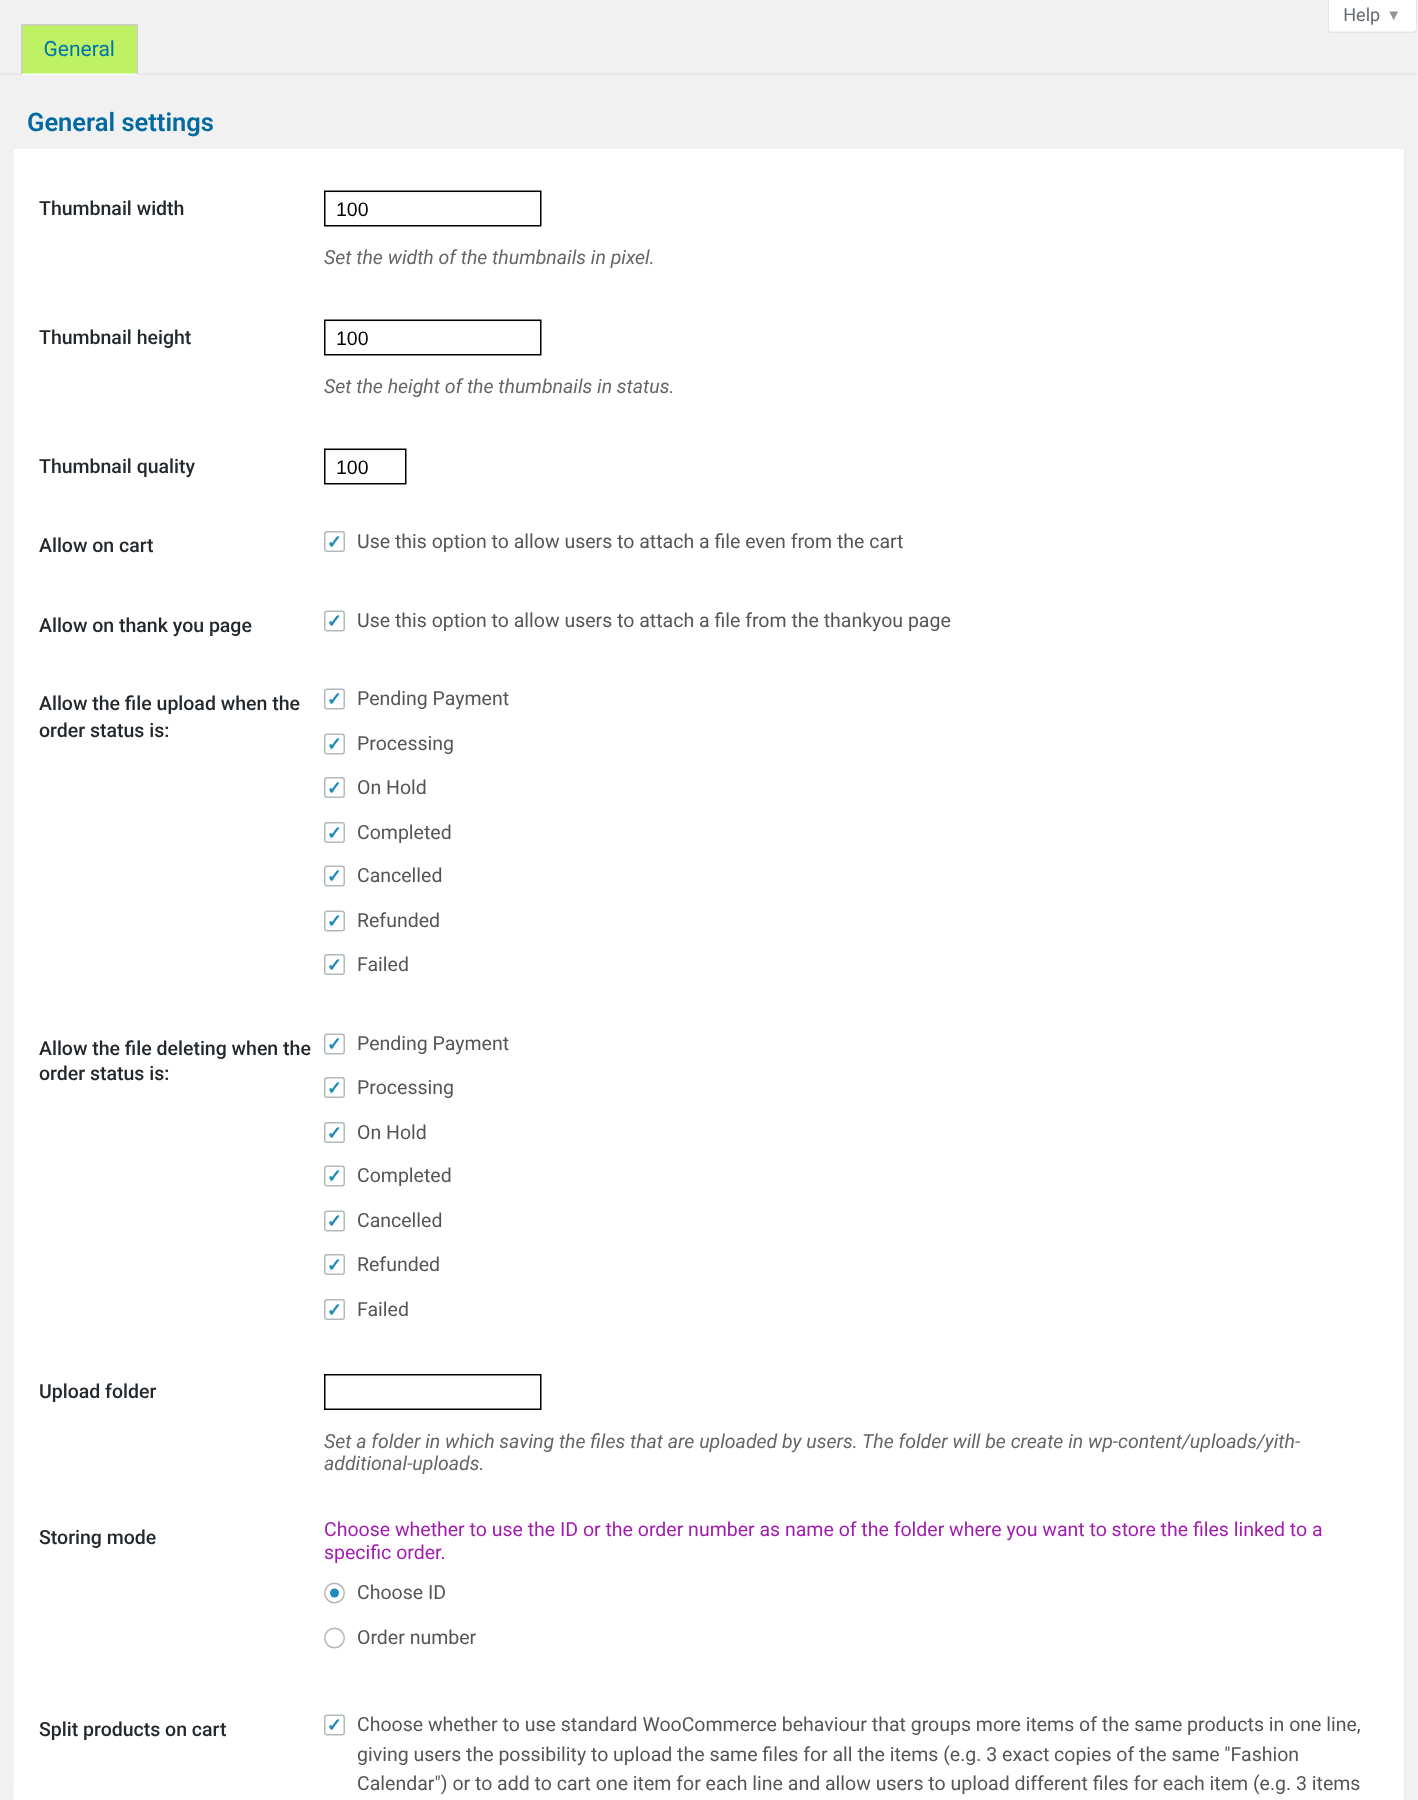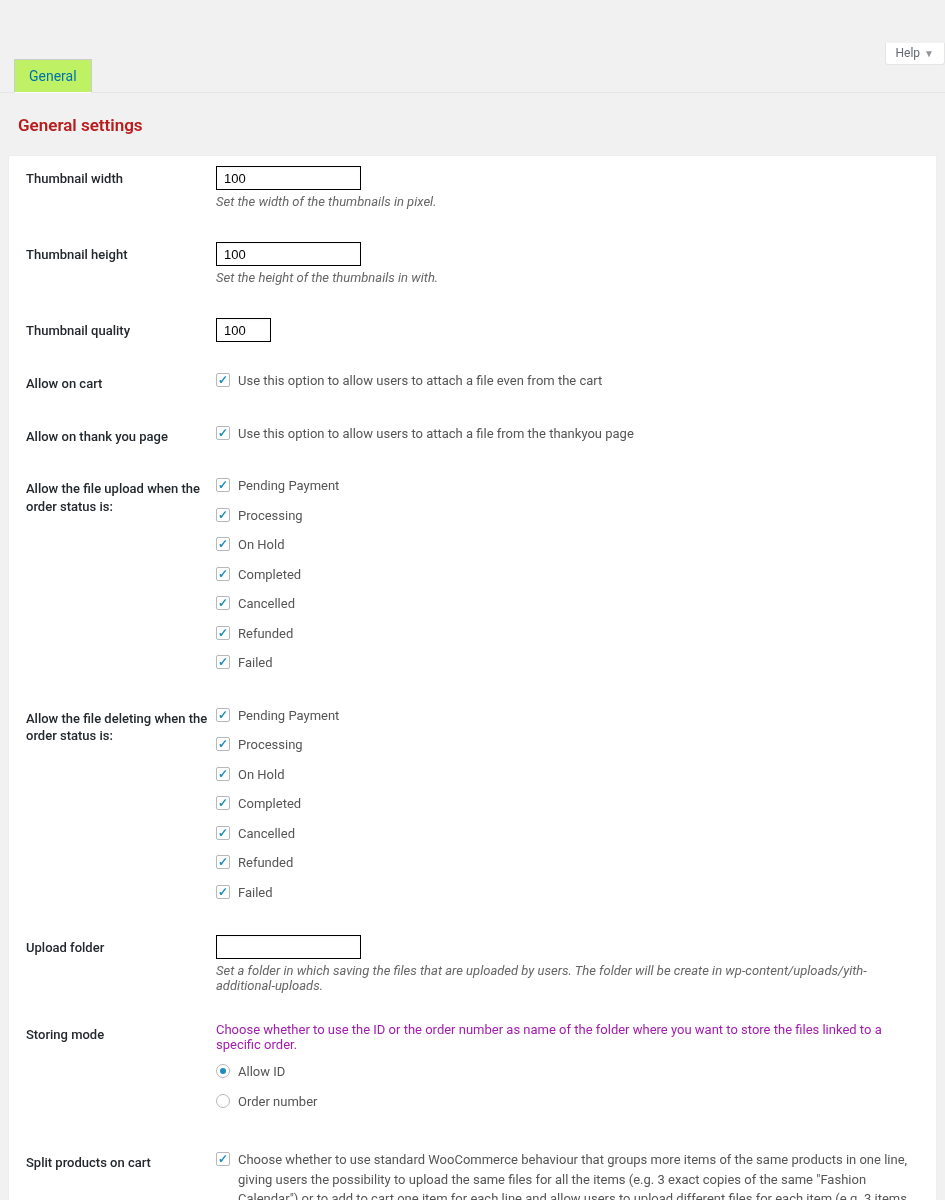--- a/index.html
+++ b/index.html
@@ -8,21 +8,20 @@
     font-family: -apple-system, BlinkMacSystemFont, "Segoe UI", Roboto, "Helvetica Neue", Arial, sans-serif;
     font-size: 13px;
     color: #23282d;
     background: #f1f1f1;
     width: 945px;
   }
   .help-bar {
     display: flex;
     justify-content: flex-end;
     padding: 0 0 0 0;
-    margin-top: 43px;
   }
   .help-btn {
     background: #fff;
     border: 1px solid #e5e5e5;
     border-top: none;
     padding: 3px 10px 4px;
     font-size: 12px;
     color: #646970;
     display: inline-flex;
     align-items: center;
@@ -46,36 +45,36 @@
     border: 1px solid #ccc;
     border-bottom-color: #fff;
     margin-bottom: -1px;
     color: #555;
     font-size: 14px;
   }
   .tab.active { color: #0073aa; }
   .page-title {
     font-size: 17px;
     font-weight: 600;
-    margin: 22px 18px 20px;
-    color: #b91c1c;
+    margin: 22px 18px 6px;
+    color: #0369a1;
   }
   .panel {
     background: #fff;
     margin: 0 8px 20px;
     border: 1px solid #eee;
     border-radius: 2px;
     position: relative;
   }
   .row {
     display: flex;
     padding: 10px 17px 5px;
     align-items: flex-start;
   }
-  .row.first { padding-top: 10px; }
+  .row.first { padding-top: 28px; }
   .row-label {
     width: 190px;
     flex-shrink: 0;
     font-weight: 500;
     font-size: 13px;
     padding-top: 4px;
     line-height: 1.35;
     color: #23282d;
   }
   .row-field {
@@ -88,21 +87,21 @@
     padding: 4px 7px;
     font-size: 13px;
     width: 145px;
     height: 24px;
     box-shadow: inset 0 1px 2px rgba(0,0,0,.04);
   }
   .txt.small { width: 55px; }
   .desc {
     font-style: italic;
     color: #666;
-    margin-top: 4px;
+    margin-top: 14px;
     font-size: 13px;
   }
   .chk-line {
     display: flex;
     align-items: flex-start;
     gap: 8px;
     margin-bottom: 10px;
     line-height: 1.5;
   }
   .chk {
@@ -175,21 +174,21 @@
     <div class="row-field">
       <input class="txt" type="text" value="100" style="">
       <div class="desc">Set the width of the thumbnails in pixel.</div>
     </div>
   </div>
 
   <div class="row" style="margin-top:18px">
     <div class="row-label">Thumbnail height</div>
     <div class="row-field">
       <input class="txt" type="text" value="100" style="">
-      <div class="desc">Set the height of the thumbnails in with.</div>
+      <div class="desc">Set the height of the thumbnails in status.</div>
     </div>
   </div>
 
   <div class="row" style="margin-top:18px">
     <div class="row-label">Thumbnail quality</div>
     <div class="row-field">
       <input class="txt small" type="text" value="100" style="">
     </div>
   </div>
 
@@ -289,21 +288,21 @@
       <div class="desc">Set a folder in which saving the files that are uploaded by users. The folder will be create in wp-content/uploads/yith-additional-uploads.</div>
     </div>
   </div>
 
   <div class="row" style="margin-top:14px">
     <div class="row-label">Storing mode</div>
     <div class="row-field">
       <div class="storing-instr">Choose whether to use the ID or the order number as name of the folder where you want to store the files linked to a specific order.</div>
       <div class="chk-line">
           <span class="radio checked"></span>
-          <span class="chk-label">Allow ID</span>
+          <span class="chk-label">Choose ID</span>
         </div>
       <div class="chk-line" style="margin-top:6px">
           <span class="radio"></span>
           <span class="chk-label">Order number</span>
         </div>
     </div>
   </div>
 
   <div class="row" style="margin-top:14px">
     <div class="row-label">Split products on cart</div>

